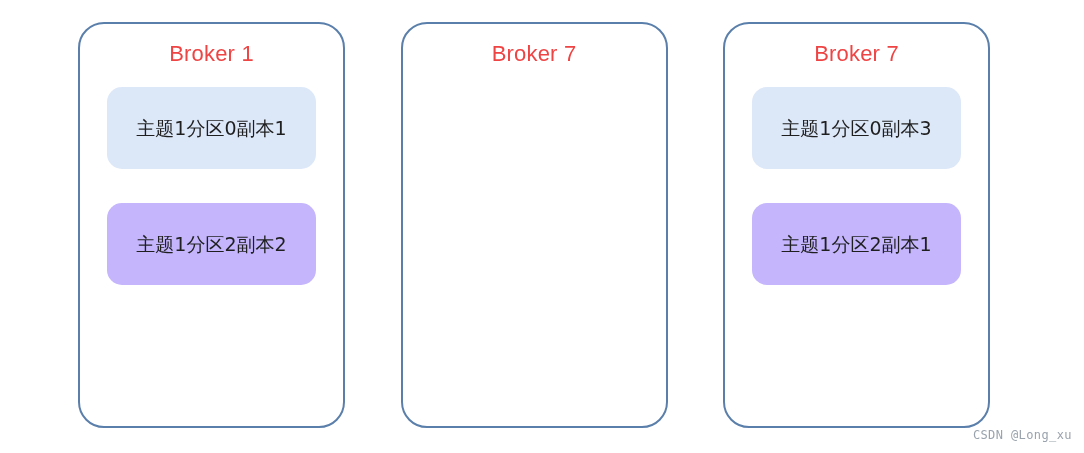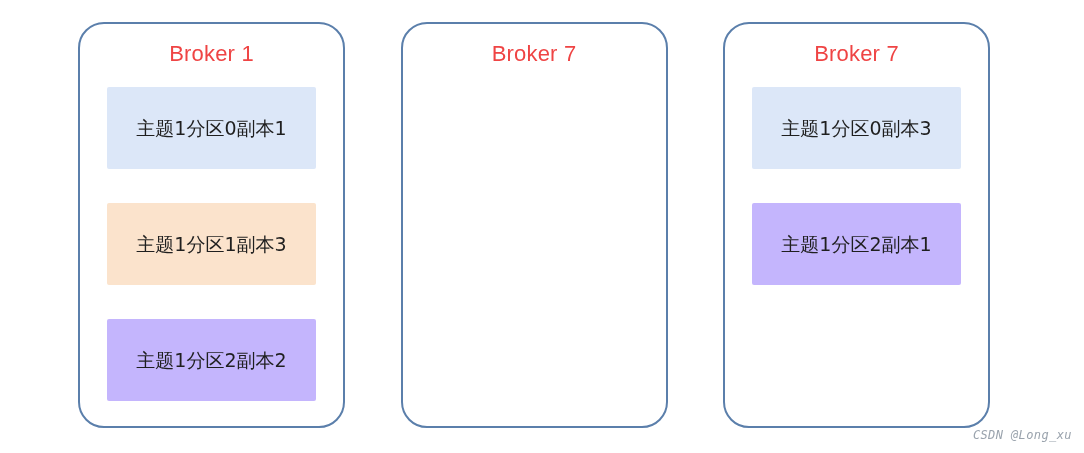--- a/index.html
+++ b/index.html
@@ -63,21 +63,21 @@
     margin-top: 19px;
     width: 100%;
     display: flex;
     flex-direction: column;
     align-items: center;
   }
 
   .partition-box {
     width: 209px;
     height: 82px;
-    border-radius: 2px;
+    border-radius: 15px;
     display: flex;
     align-items: center;
     justify-content: center;
     margin-bottom: 34px;
   }
 
   .partition-box:last-child {
     margin-bottom: 0;
   }
 
@@ -96,38 +96,34 @@
   .watermark {
     position: absolute;
     right: 12px;
     bottom: 10px;
     font-size: 12px;
     line-height: 16px;
     color: #9aa3ad;
     letter-spacing: 0.4px;
     white-space: nowrap;
     font-family: "DejaVu Sans Mono", "Liberation Mono", monospace;
-    font-style: italic;
   }
 </style>
 </head>
 <body>
 
 <div id="diagram-root">
 
   <div class="broker-row">
 
     <div class="broker-card">
       <div class="broker-title">Broker 1</div>
       <div class="partition-list">
         <div class="partition-box replica-blue">
           <span class="partition-label">主题1分区0副本1</span>
-        </div>
-        <div class="partition-box replica-orange">
-          <span class="partition-label">主题1分区1副本3</span>
         </div>
         <div class="partition-box replica-green">
           <span class="partition-label">主题1分区2副本2</span>
         </div>
       </div>
     </div>
 
     <div class="broker-card">
       <div class="broker-title">Broker 7</div>
     </div>

